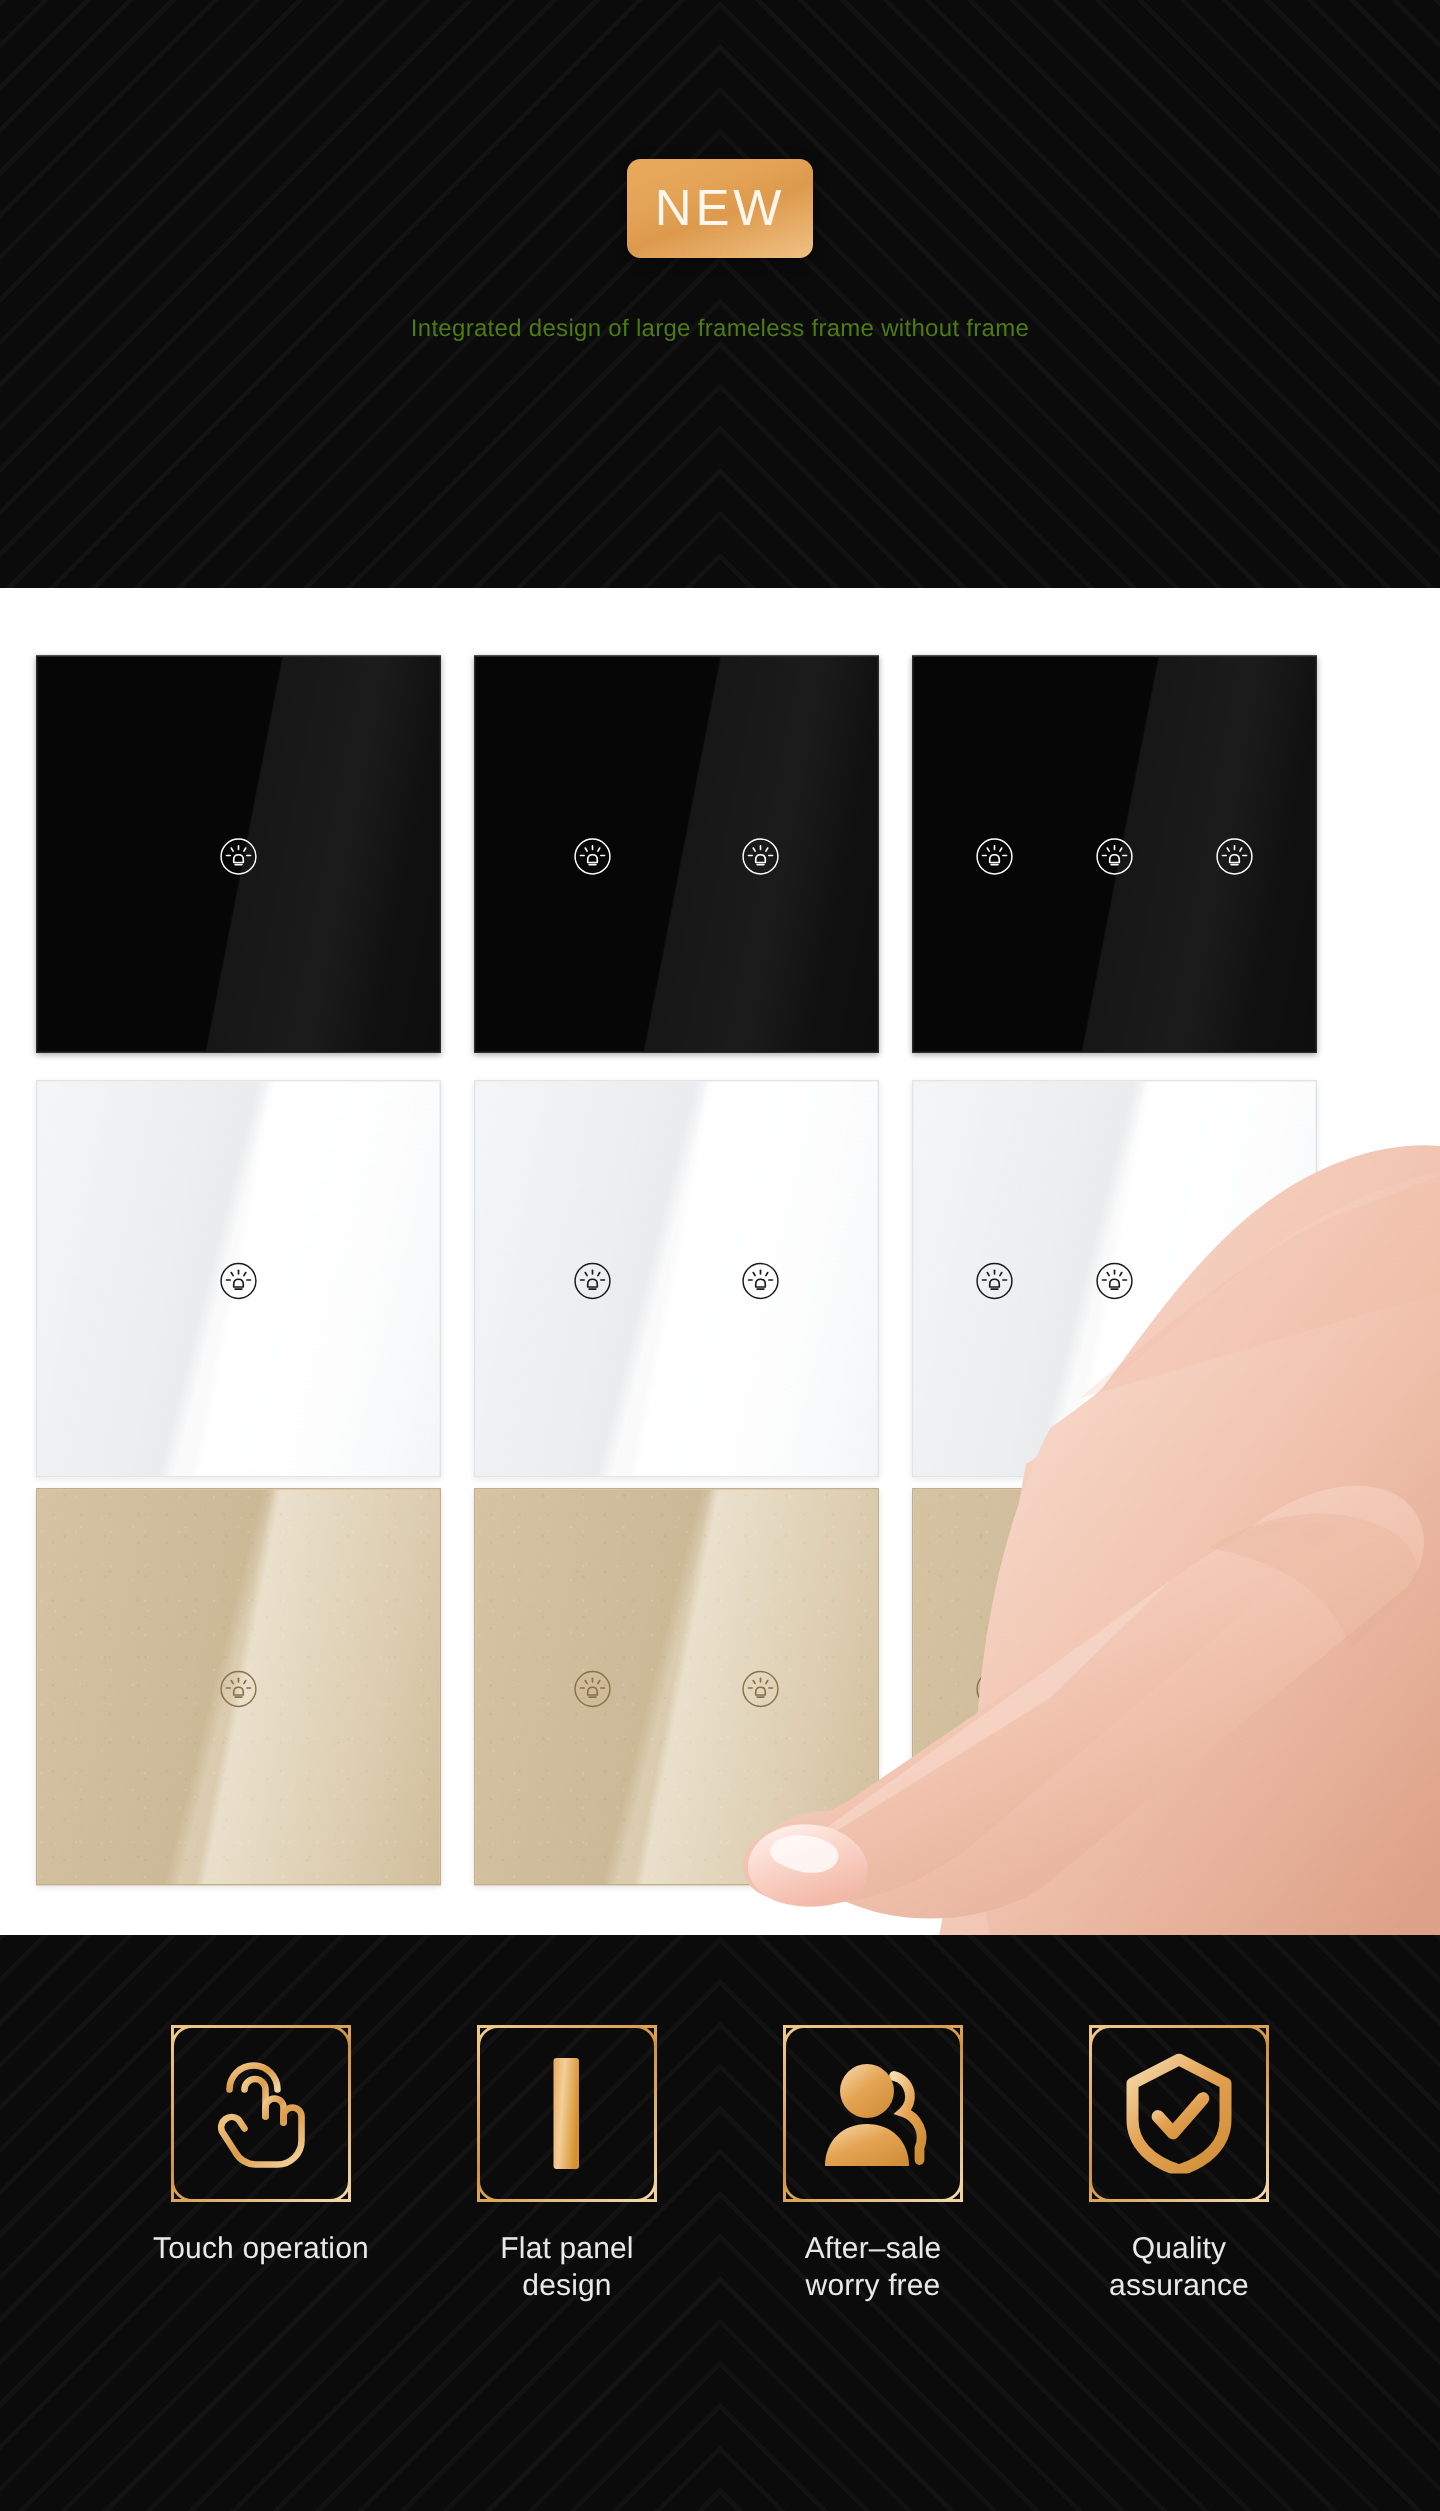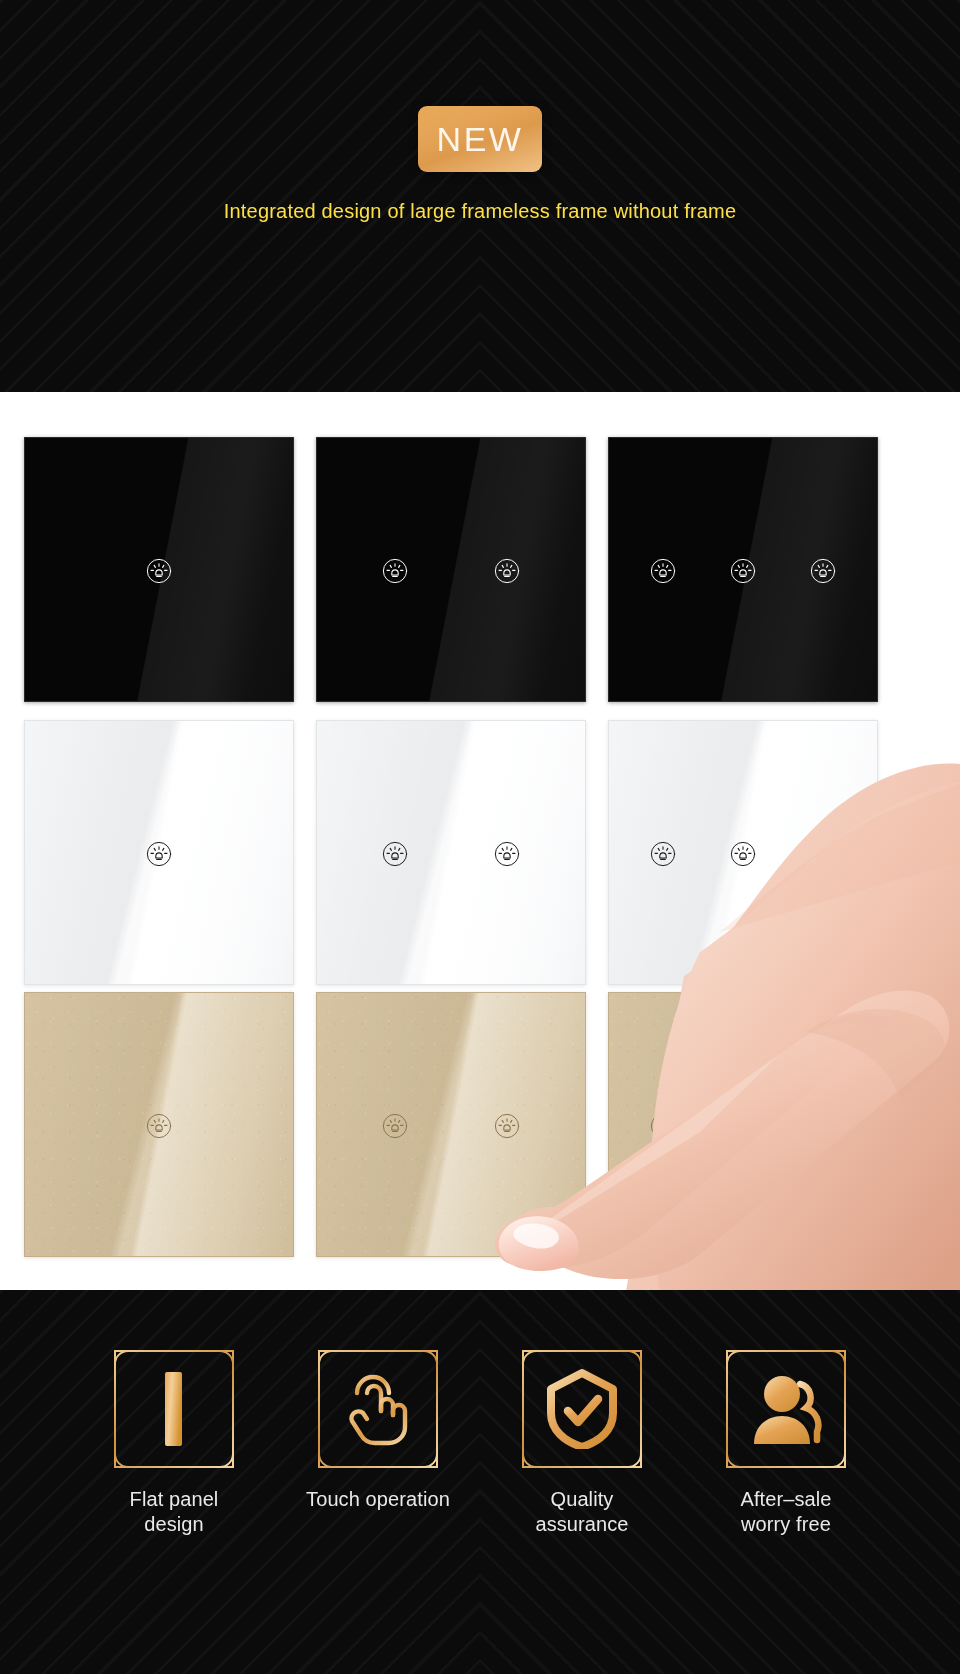--- a/index.html
+++ b/index.html
@@ -61,23 +61,23 @@
   .hero-title {
     margin-top:32px;
     font-size:78px; line-height:0.98;
     font-weight:300; letter-spacing:1px;
     color:#ffffff;
     white-space:nowrap;
     text-shadow:0 0 26px rgba(255,255,255,0.13);
   }
   .hero-title .w2 { font-weight:200; letter-spacing:2px; }
   .hero-sub {
-    margin-top:28px;
-    font-size:20px; font-weight:300; letter-spacing:0.2px;
-    color:#fde047;
+    margin-top:39px;
+    font-size:16px; font-weight:300; letter-spacing:0.2px;
+    color:#4d7c0f;
     white-space:nowrap;
   }
 
   
   .product-area {
     position:absolute; left:0; top:392px;
     width:960px; height:898px;
     background:#ffffff;
     overflow:hidden;
   }
@@ -652,36 +652,20 @@
       <div class="chev-inner"></div>
     </div>
   <div class="chevron-mask-r">
       <div class="chev-inner flip"></div>
     </div>
 
   <div class="features-row">
 
     <div class="feature">
       <div class="feature-box">
-        <svg width="30" height="80" viewBox="0 0 30 80">
-          <defs>
-              <linearGradient id="gBar" x1="0" y1="0" x2="1" y2="0.3">
-            <stop offset="0" stop-color="#e8a95a"></stop>
-                <stop offset="0.42" stop-color="#f3cf9a"></stop>
-            <stop offset="1" stop-color="#d6922f"></stop>
-              </linearGradient>
-            </defs>
-          <rect x="6" y="3" width="17" height="74" rx="2" fill="url(#gBar)"></rect>
-        </svg>
-      </div>
-      <div class="feature-label">Flat panel design</div>
-    </div>
-
-    <div class="feature">
-      <div class="feature-box">
         <svg width="74" height="80" viewBox="0 0 74 80">
           <defs>
               <linearGradient id="gTouch" x1="0" y1="0" x2="1" y2="1">
             <stop offset="0" stop-color="#f2cd92"></stop>
                 <stop offset="0.5" stop-color="#dd9b47"></stop>
             <stop offset="1" stop-color="#f4d6a3"></stop>
               </linearGradient>
             </defs>
           <g fill="none" stroke="url(#gTouch)" stroke-width="4.4" stroke-linecap="round" stroke-linejoin="round">
             <path d="M16 24 A16 16 0 0 1 48 24"></path>
@@ -693,53 +677,69 @@
                      A16 16 0 0 1 20 66 L11 52
                      A7 7 0 0 1 22 44 L26 50"></path>
           </g>
         </svg>
       </div>
       <div class="feature-label">Touch operation</div>
     </div>
 
     <div class="feature">
       <div class="feature-box">
+        <svg width="30" height="80" viewBox="0 0 30 80">
+          <defs>
+              <linearGradient id="gBar" x1="0" y1="0" x2="1" y2="0.3">
+            <stop offset="0" stop-color="#e8a95a"></stop>
+                <stop offset="0.42" stop-color="#f3cf9a"></stop>
+            <stop offset="1" stop-color="#d6922f"></stop>
+              </linearGradient>
+            </defs>
+          <rect x="6" y="3" width="17" height="74" rx="2" fill="url(#gBar)"></rect>
+        </svg>
+      </div>
+      <div class="feature-label">Flat panel design</div>
+    </div>
+
+    <div class="feature">
+      <div class="feature-box">
+        <svg width="80" height="78" viewBox="0 0 80 78">
+          <defs>
+              <linearGradient id="gUser" x1="0" y1="0" x2="0.8" y2="1">
+            <stop offset="0" stop-color="#f6dcae"></stop>
+                <stop offset="0.5" stop-color="#e5a455"></stop>
+            <stop offset="1" stop-color="#d08f37"></stop>
+              </linearGradient>
+            </defs>
+
+          <path d="M54 14 A14 14 0 0 1 60 38 A18 18 0 0 1 71 62 L71 70" fill="none" stroke="url(#gUser)" stroke-width="6.5" stroke-linecap="round"></path>
+
+          <circle cx="36" cy="24" r="18" fill="url(#gUser)"></circle>
+
+          <path d="M8 74 C8 57 20 46 36 46 C52 46 64 57 64 74 Z" fill="url(#gUser)"></path>
+        </svg>
+      </div>
+      <div class="feature-label">
+        <span>After–sale</span><br>
+        <span>worry free</span>
+      </div>
+    </div>
+
+    <div class="feature">
+      <div class="feature-box">
         <svg width="74" height="80" viewBox="0 0 74 80">
           <defs>
               <linearGradient id="gShield" x1="0.1" y1="0" x2="0.9" y2="1">
             <stop offset="0" stop-color="#f4d7a5"></stop>
                 <stop offset="0.45" stop-color="#e3a153"></stop>
             <stop offset="1" stop-color="#d08f37"></stop>
               </linearGradient>
             </defs>
           <path d="M37 4 L68 20 L68 44 C68 61 55 72 37 78 C19 72 6 61 6 44 L6 20 Z" fill="none" stroke="url(#gShield)" stroke-width="8" stroke-linejoin="round"></path>
           <path d="M23 42 L33 53 L53 30" fill="none" stroke="url(#gShield)" stroke-width="8.5" stroke-linecap="round" stroke-linejoin="round"></path>
         </svg>
       </div>
       <div class="feature-label">Quality assurance</div>
     </div>
 
-    <div class="feature">
-      <div class="feature-box">
-        <svg width="80" height="78" viewBox="0 0 80 78">
-          <defs>
-              <linearGradient id="gUser" x1="0" y1="0" x2="0.8" y2="1">
-            <stop offset="0" stop-color="#f6dcae"></stop>
-                <stop offset="0.5" stop-color="#e5a455"></stop>
-            <stop offset="1" stop-color="#d08f37"></stop>
-              </linearGradient>
-            </defs>
-
-          <path d="M54 14 A14 14 0 0 1 60 38 A18 18 0 0 1 71 62 L71 70" fill="none" stroke="url(#gUser)" stroke-width="6.5" stroke-linecap="round"></path>
-
-          <circle cx="36" cy="24" r="18" fill="url(#gUser)"></circle>
-
-          <path d="M8 74 C8 57 20 46 36 46 C52 46 64 57 64 74 Z" fill="url(#gUser)"></path>
-        </svg>
-      </div>
-      <div class="feature-label">
-        <span>After–sale</span><br>
-        <span>worry free</span>
-      </div>
-    </div>
-
   </div>
 </section>
 
 </body></html>

